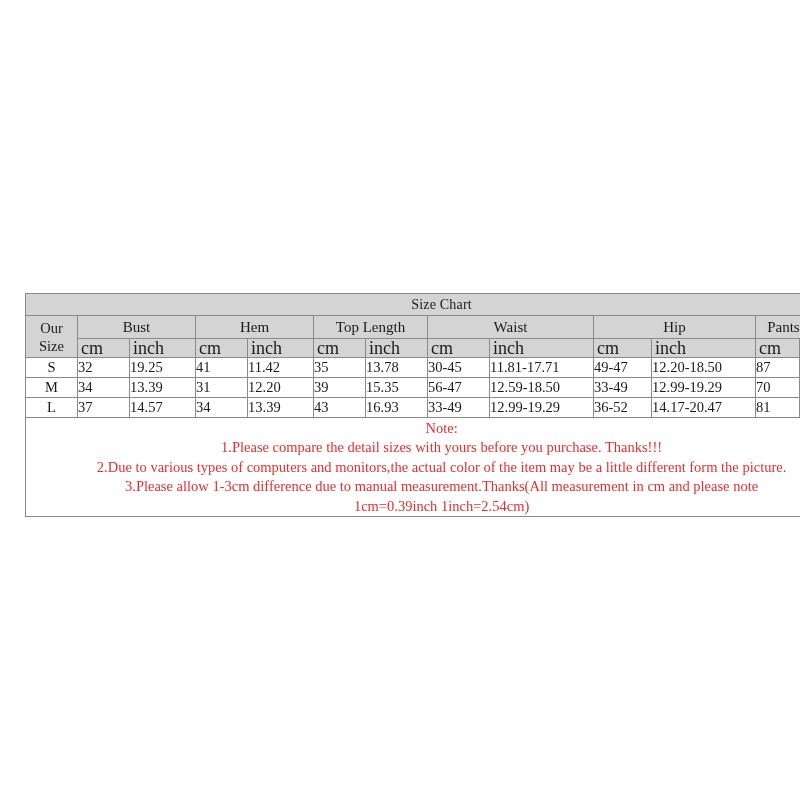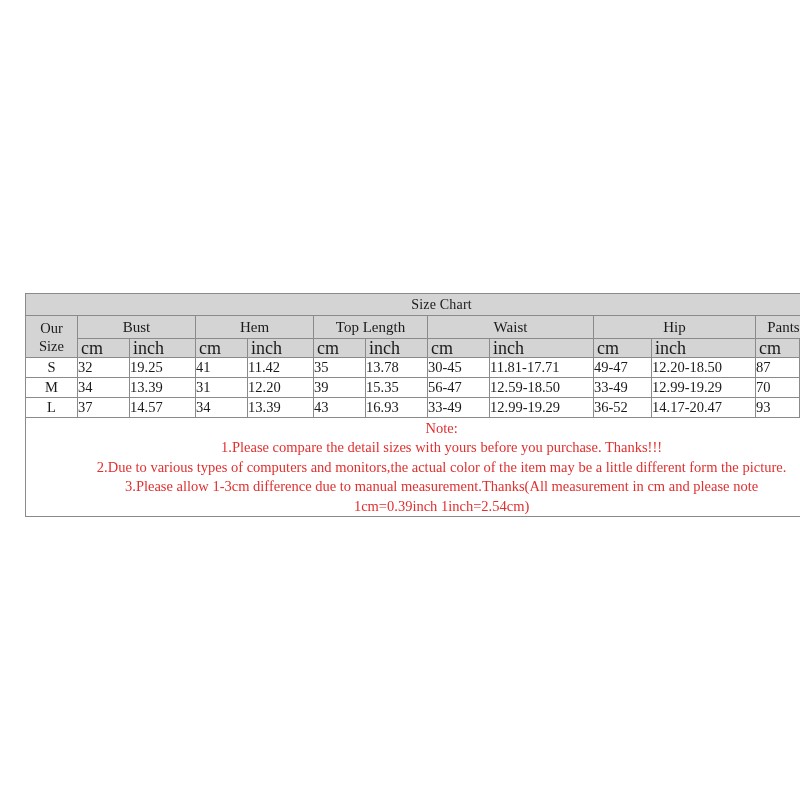--- a/index.html
+++ b/index.html
@@ -208,21 +208,21 @@
         <td class="data-cell">37</td>
         <td class="data-cell">14.57</td>
         <td class="data-cell">34</td>
         <td class="data-cell">13.39</td>
         <td class="data-cell">43</td>
         <td class="data-cell">16.93</td>
         <td class="data-cell">33-49</td>
         <td class="data-cell">12.99-19.29</td>
         <td class="data-cell">36-52</td>
         <td class="data-cell">14.17-20.47</td>
-        <td class="data-cell">93</td>
+        <td class="data-cell">81</td>
         <td class="data-cell">36.61</td>
       </tr>
 
       <tr>
         <td class="note-cell" colspan="13">
           <div class="note-heading">Note:</div>
           <div class="note-line">1.Please compare the detail sizes with yours before you purchase. Thanks!!!</div>
           <div class="note-line">2.Due to various types of computers and monitors,the actual color of the item may be a little different form the picture.</div>
           <div class="note-line">3.Please allow 1-3cm difference due to manual measurement.Thanks(All measurement in cm and please note</div>
           <div class="note-line">1cm=0.39inch 1inch=2.54cm)</div>

